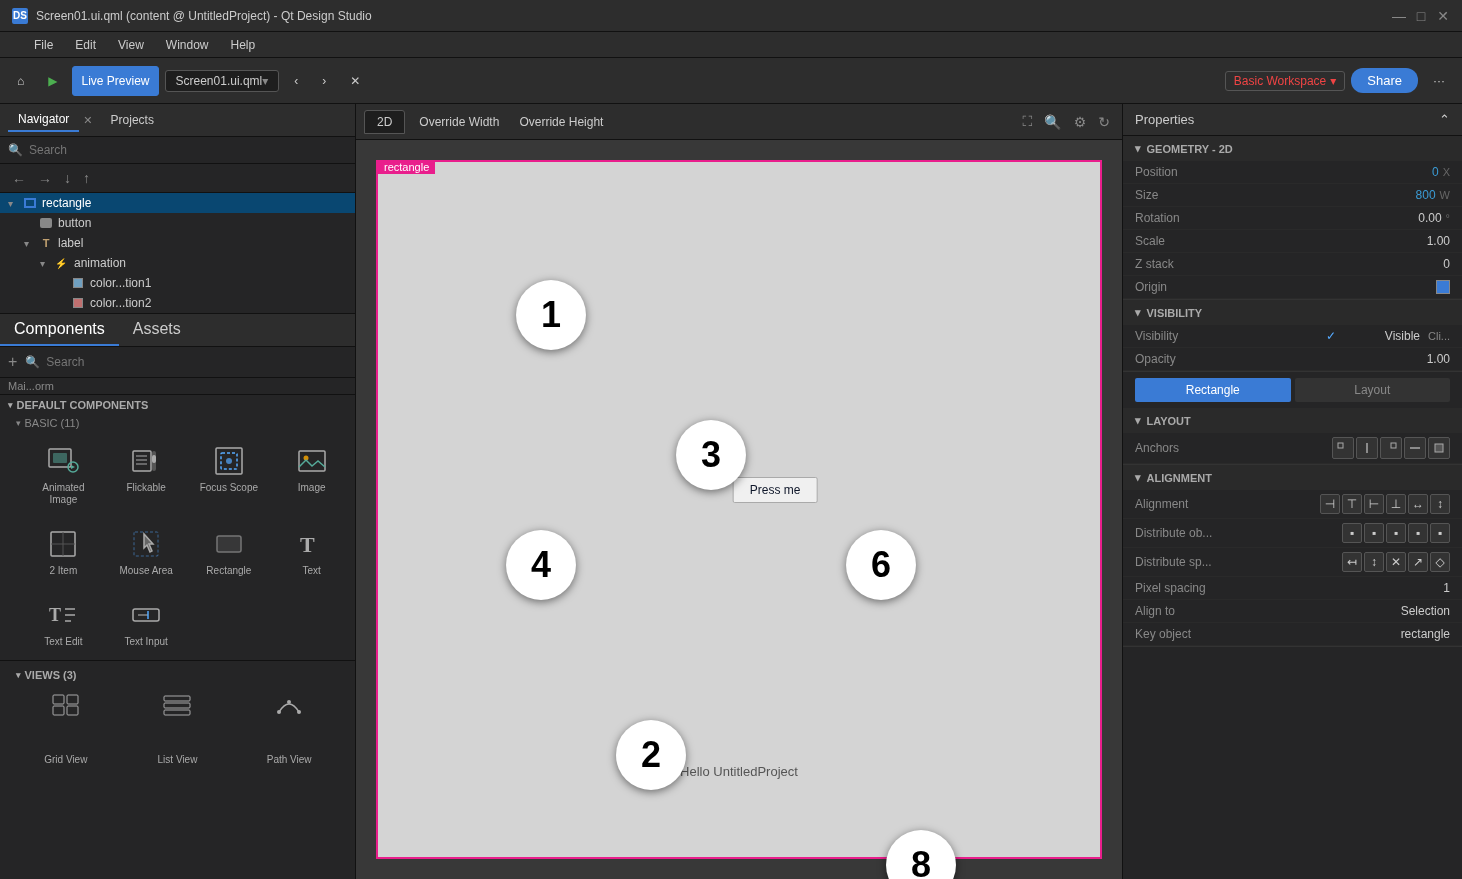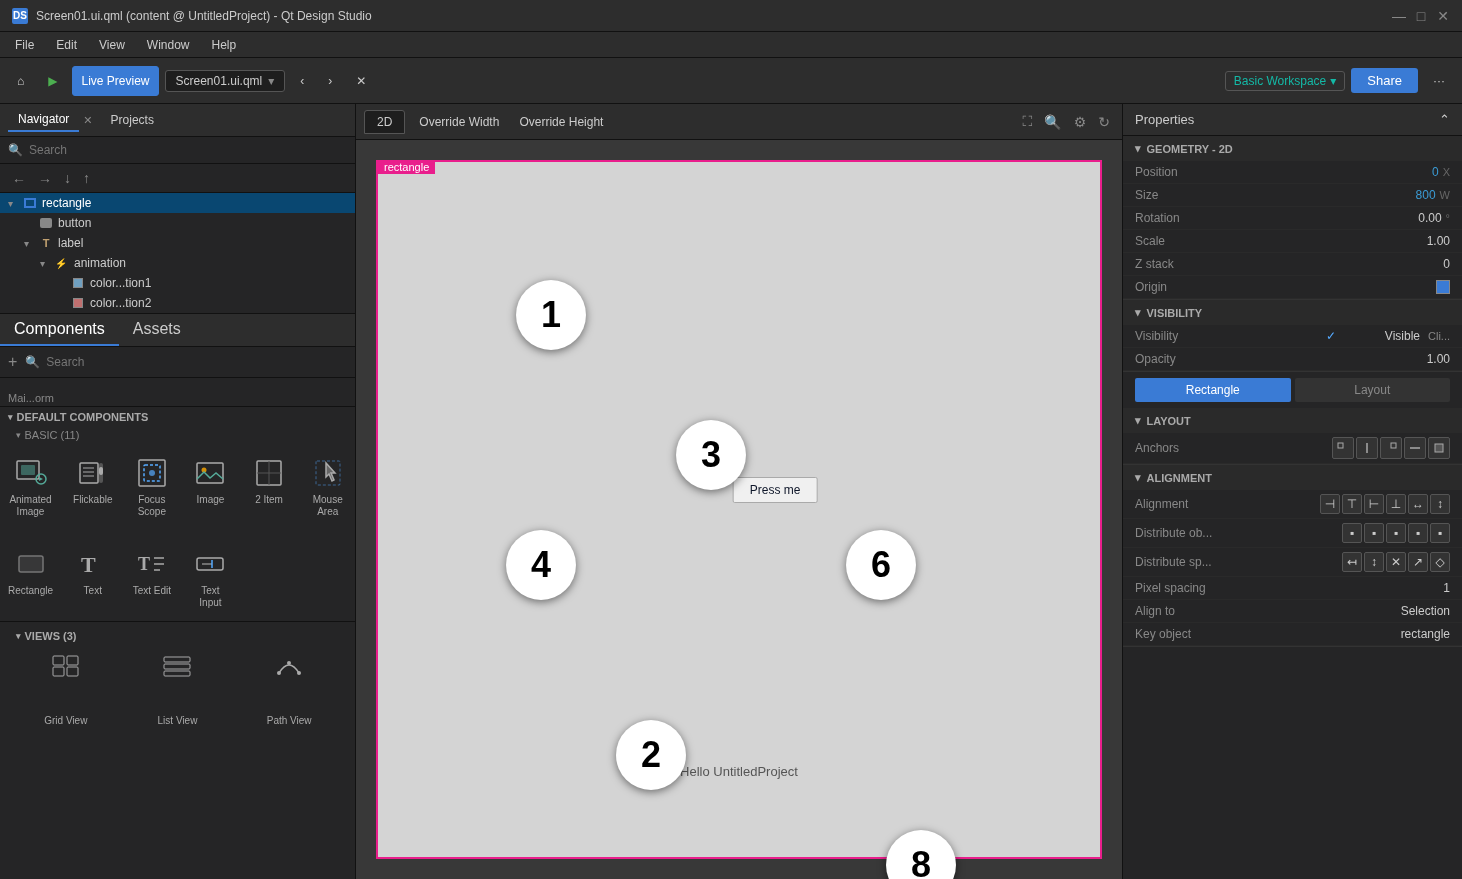--- a/index.html
+++ b/index.html
@@ -6,30 +6,30 @@
     body { font-family: 'Segoe UI', Arial, sans-serif; font-size: 12px; background: #1e1e1e; color: #cccccc; width: 1462px; height: 879px; overflow: hidden; }
 
     
     .title-bar { background: #2d2d2d; height: 32px; display: flex; align-items: center; padding: 0 12px; gap: 8px; border-bottom: 1px solid #111; }
     .title-bar-icon { width: 16px; height: 16px; background: #3a7bd5; border-radius: 2px; display: flex; align-items: center; justify-content: center; color: white; font-size: 10px; font-weight: bold; }
     .title-bar-text { color: #cccccc; font-size: 12px; flex: 1; }
     .title-bar-controls { display: flex; gap: 8px; }
     .title-bar-btn { width: 14px; height: 14px; border: none; background: none; color: #888; cursor: pointer; font-size: 14px; display: flex; align-items: center; justify-content: center; }
 
     
-    .menu-bar { background: #2d2d2d; height: 26px; display: flex; align-items: center; padding: 0 5px; gap: 2px; border-bottom: 1px solid #111; }
+    .menu-bar { background: #2d2d2d; height: 26px; display: flex; align-items: center; padding: 0 24px; gap: 2px; border-bottom: 1px solid #111; }
     .menu-item { padding: 2px 10px; color: #cccccc; cursor: pointer; font-size: 12px; border-radius: 2px; }
 
     
     .toolbar { background: #2d2d2d; height: 46px; display: flex; align-items: center; padding: 0 8px; gap: 6px; border-bottom: 1px solid #111; }
     .toolbar-btn { height: 30px; padding: 0 8px; background: none; border: 1px solid transparent; color: #ccc; cursor: pointer; border-radius: 3px; font-size: 12px; display: flex; align-items: center; gap: 4px; }
     .toolbar-btn.active { background: #3a7bd5; color: white; border-color: #3a7bd5; }
-    .toolbar-tab { background: #1e1e1e; border: 1px solid #555; border-radius: 3px; padding: 3px 10px; color: #ccc; font-size: 12px; display: flex; align-items: center; gap: 6px; }
-    .toolbar-share-btn { background: #3a7bd5; color: white; border: none; border-radius: 3px; padding: 5px 16px; cursor: pointer; font-size: 13px; }
-    .toolbar-workspace { display: flex; align-items: center; gap: 4px; background: #2d2d2d; border: 1px solid #555; border-radius: 3px; padding: 2px 8px; color: #14b8a6; font-size: 12px; margin-left: auto; }
+    .toolbar-tab { background: #1e1e1e; border: 1px solid #555; border-radius: 3px; padding: 3px 10px; color: #ccc; font-size: 12px; display: flex; align-items: center; }
+    .toolbar-share-btn { background: #3a7bd5; color: white; border: none; border-radius: 12px; padding: 5px 16px; cursor: pointer; font-size: 13px; }
+    .toolbar-workspace { display: flex; align-items: center; gap: 4px; background: #2d2d2d; border: 1px solid #555; border-radius: 3px; padding: 2px 8px; color: #ef4444; font-size: 12px; margin-left: auto; }
 
     
     .main-layout { display: flex; height: calc(879px - 104px); }
 
     
     .left-panel { width: 356px; background: #252526; border-right: 1px solid #111; display: flex; flex-direction: column; }
 
     
     .panel-header { background: #2d2d2d; padding: 4px 8px; display: flex; align-items: center; gap: 4px; border-bottom: 1px solid #111; }
     .panel-tab { padding: 4px 10px; color: #ccc; font-size: 12px; cursor: pointer; }
@@ -54,27 +54,27 @@
     .icon-color { width: 10px; height: 10px; border: 1px solid #888; }
 
     
     .components-panel { border-top: 1px solid #111; display: flex; flex-direction: column; flex: 1; }
     .comp-tabs { display: flex; background: #2d2d2d; border-bottom: 1px solid #111; }
     .comp-tab { padding: 6px 14px; font-size: 16px; color: #ccc; cursor: pointer; text-align: center; }
     .comp-tab.active { color: white; border-bottom: 2px solid #3a7bd5; }
     .comp-search { display: flex; align-items: center; padding: 6px 8px; border-bottom: 1px solid #111; }
     .add-btn { color: #888; margin-right: 8px; cursor: pointer; font-size: 16px; }
     .comp-search-input { background: none; border: none; color: #ccc; font-size: 12px; flex: 1; outline: none; }
-    .mai-form { color: #888; font-size: 11px; padding: 2px 8px; border-bottom: 1px solid #111; margin-top: 12px; }
+    .mai-form { color: #888; font-size: 11px; padding: 2px 8px; border-bottom: 1px solid #111; }
 
     .section-header { padding: 4px 8px; color: #aaa; font-size: 11px; font-weight: bold; cursor: pointer; display: flex; align-items: center; gap: 4px; }
     .section-arrow { font-size: 9px; }
     .subsection { padding: 2px 8px 2px 16px; color: #888; font-size: 11px; cursor: pointer; display: flex; align-items: center; gap: 4px; }
 
-    .component-grid { display: grid; grid-template-columns: repeat(6, 1fr); gap: 16px; padding: 6px; }
+    .component-grid { display: grid; grid-template-columns: repeat(4, 1fr); gap: 8px; padding: 6px; margin-left: 20px; }
     .comp-item { display: flex; flex-direction: column; align-items: center; padding: 6px 2px; cursor: pointer; border-radius: 3px; }
     .comp-icon { width: 36px; height: 36px; display: flex; align-items: center; justify-content: center; margin-bottom: 3px; }
     .comp-label { font-size: 10px; color: #aaa; text-align: center; line-height: 1.2; }
 
     
     .views-section { border-top: 1px solid #111; padding: 4px 8px; }
     .views-grid { display: grid; grid-template-columns: repeat(3, 1fr); gap: 4px; padding: 4px; }
     .view-item { display: flex; flex-direction: column; align-items: center; padding: 4px; cursor: pointer; border-radius: 3px; gap: 35px; }
     .view-icon { width: 30px; height: 24px; display: flex; align-items: center; justify-content: center; margin-bottom: 2px; }
 

